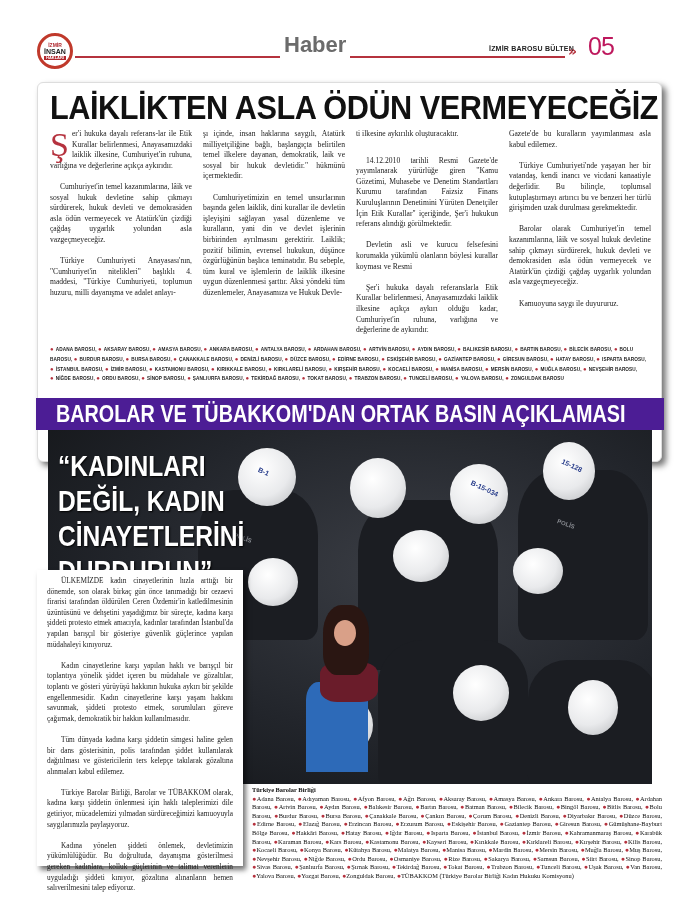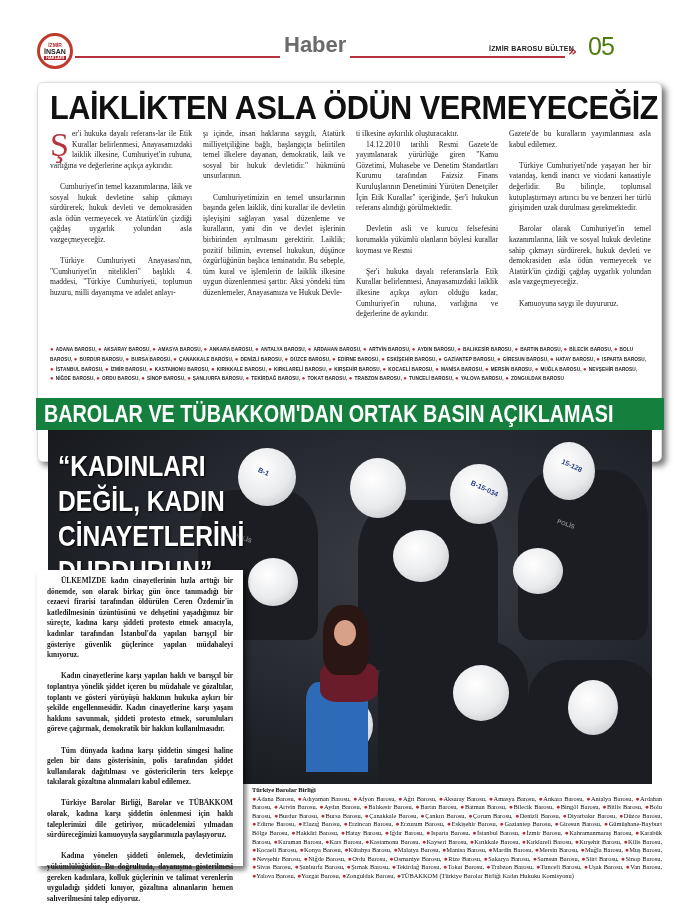--- a/index.html
+++ b/index.html
@@ -8,52 +8,52 @@
   
   .hdr { position: absolute; left: 0; top: 0; width: 660px; height: 78px; }
   .logo { position: absolute; left: 37px; top: 33px; width: 36px; height: 36px; border-radius: 50%; border: 3px solid #c0392b; background: #fff; display: flex; flex-direction: column; align-items: center; justify-content: center; font-family: "Liberation Sans", sans-serif; font-weight: bold; line-height: 1; }
   .logo .l1 { font-size: 5px; color: #b0282e; }
   .logo .l2 { font-size: 7px; color: #222; }
   .logo .l3 { font-size: 4px; color: #fff; background: #b0282e; padding: 0 2px; margin-top: 1px; }
   .hdr-line { position: absolute; left: 75px; top: 56px; width: 490px; height: 1.5px; background: #b5323e; }
   .section-title { position: absolute; left: 280px; top: 32px; font-family: "Liberation Sans", sans-serif; font-weight: bold; font-size: 22px; color: #6b6b6b; background: #fff; padding: 0 4px; }
   .bulletin { position: absolute; left: 489px; top: 45px; font-family: "Liberation Sans", sans-serif; font-size: 7px; font-weight: bold; color: #222; letter-spacing: 0.2px; }
   .chev { position: absolute; left: 568px; top: 44px; color: #b5323e; font-family: "DejaVu Sans", sans-serif; font-size: 14px; font-weight: bold; line-height: 1; letter-spacing: -4px; }
-  .pagenum { position: absolute; left: 588px; top: 32px; font-family: "Liberation Sans", sans-serif; font-size: 25px; color: #4d7c0f; font-weight: 300; letter-spacing: -1px; }
+  .pagenum { position: absolute; left: 588px; top: 32px; font-family: "Liberation Sans", sans-serif; font-size: 25px; color: #be185d; font-weight: 300; letter-spacing: -1px; }
 
   
   .box1 { position: absolute; left: 37px; top: 82px; width: 625px; height: 380px; background: #fff; border-radius: 6px; box-shadow: 4px 4px 6px rgba(0,0,0,0.55); border: 1px solid #ddd; }
   .box1 h1 { position: absolute; left: 12px; top: 6px; width: 600px; font-family: "Liberation Sans", sans-serif; font-weight: bold; font-size: 33px; letter-spacing: -0.5px; color: #111; transform: scaleX(0.93); transform-origin: left; white-space: nowrap; }
   .cols { position: absolute; left: 12px; top: 46px; width: 605px; display: flex; gap: 11px; }
   .col { width: 142px; font-size: 7.6px; line-height: 10.6px; text-align: justify; }
   .col p { margin-bottom: 10.6px; text-indent: 10px; }
   .col p.noind { text-indent: 0; }
   .dropcap { float: left; font-size: 34px; line-height: 28px; color: #b5323e; margin: 2px 3px 0 0; font-family: "Liberation Serif", serif; }
   .bars { position: absolute; left: 12px; top: 262px; width: 605px; font-family: "Liberation Sans", sans-serif; font-size: 4.7px; line-height: 8.8px; font-weight: bold; color: #222; letter-spacing: 0.1px; }
   .bars .bullet { color: #b5323e; font-size: 6px; margin-right: 2px; }
 
   
-  .banner { position: absolute; left: 36px; top: 398px; width: 628px; height: 32px; background: #15803d; color: #fff; font-family: "Liberation Sans", sans-serif; font-weight: bold; font-size: 23px; line-height: 32px; padding-left: 8px; white-space: nowrap; overflow: hidden; }
+  .banner { position: absolute; left: 36px; top: 398px; width: 628px; height: 32px; background: #4c1d95; color: #fff; font-family: "Liberation Sans", sans-serif; font-weight: bold; font-size: 23px; line-height: 32px; padding-left: 20px; white-space: nowrap; overflow: hidden; }
   .banner span { display: inline-block; transform: scaleX(0.86); transform-origin: left; }
 
   
   .photo { position: absolute; left: 48px; top: 430px; width: 604px; height: 354px; background: radial-gradient(ellipse at 60% 40%, #3a3d44 0%, #22252b 55%, #121417 100%); overflow: hidden; }
   .helmet { position: absolute; border-radius: 50%; background: radial-gradient(circle at 40% 35%, #ffffff 0%, #e9eaec 55%, #b8babd 100%); }
   .helmet .tag { position: absolute; left: 35%; top: 35%; font-family: "Liberation Sans", sans-serif; font-size: 7px; font-weight: bold; color: #2a3f8c; transform: rotate(25deg); }
   .vest { position: absolute; background: #1b1d22; border-radius: 30% 30% 10% 10%; }
   .vest .polis { position: absolute; left: 30%; top: 30%; font-family: "Liberation Sans", sans-serif; font-size: 6px; font-weight: bold; color: #8a8d93; transform: rotate(20deg); }
   .woman-hair { position: absolute; left: 275px; top: 175px; width: 46px; height: 70px; background: #2a1612; border-radius: 40% 40% 30% 30%; }
   .woman-face { position: absolute; left: 286px; top: 190px; width: 22px; height: 26px; background: #d9a088; border-radius: 50%; }
   .woman-scarf { position: absolute; left: 272px; top: 232px; width: 58px; height: 40px; background: #6a1c2a; border-radius: 30%; }
   .woman-coat { position: absolute; left: 258px; top: 252px; width: 62px; height: 90px; background: #2d6ab8; border-radius: 20% 20% 0 0; }
 
   .quote { position: absolute; left: 10px; top: 18px; font-family: "Liberation Sans", sans-serif; font-weight: bold; font-size: 30px; line-height: 35px; color: #fff; transform: scaleX(0.82); transform-origin: left; text-shadow: 1px 1px 2px #000; }
 
   
-  .box2 { position: absolute; left: 37px; top: 570px; width: 206px; height: 296px; background: #fff; box-shadow: 3px 4px 5px rgba(0,0,0,0.55); padding: 6px 10px 0 10px; font-weight: bold; }
+  .box2 { position: absolute; left: 37px; top: 570px; width: 206px; height: 296px; background: #fff; box-shadow: 3px 4px 5px rgba(0,0,0,0.55); padding: 6px 10px 0 10px; }
   .box2 p { font-size: 7.3px; line-height: 10.6px; text-align: justify; text-indent: 14px; margin-bottom: 10.6px; }
 
   .caption { position: absolute; left: 252px; top: 786px; width: 410px; font-size: 6.4px; line-height: 8.6px; text-align: justify; color: #111; }
   .caption .bullet { color: #b5323e; font-size: 7px; }
   .caption .ttl { display: block; font-weight: bold; }
 </style>
 </head>
 <body>
 
 <div class="hdr">
@@ -71,25 +71,25 @@
 
 <div class="box1">
   <h1>LAİKLİKTEN ASLA ÖDÜN VERMEYECEĞİZ</h1>
   <div class="cols">
     <div class="col">
       <p class="noind"><span class="dropcap">Ş</span><span>er'i hukuka dayalı referans-lar ile Etik Kurallar belirlenmesi, Anayasamızdaki laiklik ilkesine, Cumhuriyet'in ruhuna, varlığına ve değerlerine açıkça aykırıdır.</span></p>
       <p>Cumhuriyet'in temel kazanımlarına, lâik ve sosyal hukuk devletine sahip çıkmayı sürdürerek, hukuk devleti ve demokrasiden asla ödün vermeyecek ve Atatürk'ün çizdiği çağdaş uygarlık yolundan asla vazgeçmeyeceğiz.</p>
       <p>Türkiye Cumhuriyeti Anayasası'nın, "Cumhuriyet'in nitelikleri" başlıklı 4. maddesi, "Türkiye Cumhuriyeti, toplumun huzuru, milli dayanışma ve adalet anlayı-</p>
     </div>
     <div class="col">
-      <p class="noind">şı içinde, insan haklarına saygılı, Atatürk milliyetçiliğine bağlı, başlangıçta belirtilen temel ilkelere dayanan, demokratik, laik ve sosyal bir hukuk devletidir." hükmünü unsurlarının.</p>
+      <p class="noind">şı içinde, insan haklarına saygılı, Atatürk milliyetçiliğine bağlı, başlangıçta belirtilen temel ilkelere dayanan, demokratik, laik ve sosyal bir hukuk devletidir." hükmünü içermektedir.</p>
       <p>Cumhuriyetimizin en temel unsurlarının başında gelen laiklik, dini kurallar ile devletin işleyişini sağlayan yasal düzenleme ve kuralların, yani din ve devlet işlerinin birbirinden ayrılmasını gerektirir. Laiklik; pozitif bilimin, evrensel hukukun, düşünce özgürlüğünün başlıca teminatıdır. Bu sebeple, tüm kural ve işlemlerin de laiklik ilkesine uygun düzenlenmesi şarttır. Aksi yöndeki tüm düzenlemeler, Anayasamıza ve Hukuk Devle-</p>
     </div>
     <div class="col">
-      <p class="noind" style="margin-bottom:0">ti ilkesine aykırılık oluşturacaktır.</p>
+      <p class="noind" style="margin-bottom:16px">ti ilkesine aykırılık oluşturacaktır.</p>
       <p>14.12.2010 tarihli Resmi Gazete'de yayımlanarak yürürlüğe giren "Kamu Gözetimi, Muhasebe ve Denetim Standartları Kurumu tarafından Faizsiz Finans Kuruluşlarının Denetimini Yürüten Denetçiler İçin Etik Kurallar" içeriğinde, Şer'i hukukun referans alındığı görülmektedir.</p>
       <p>Devletin asli ve kurucu felsefesini korumakla yükümlü olanların böylesi kurallar koyması ve Resmi</p>
       <p>Şer'i hukuka dayalı referanslarla Etik Kurallar belirlenmesi, Anayasamızdaki laiklik ilkesine açıkça aykırı olduğu kadar, Cumhuriyet'in ruhuna, varlığına ve değerlerine de aykırıdır.</p>
     </div>
     <div class="col">
       <p class="noind">Gazete'de bu kuralların yayımlanması asla kabul edilemez.</p>
       <p>Türkiye Cumhuriyeti'nde yaşayan her bir vatandaş, kendi inancı ve vicdani kanaatiyle değerlidir. Bu bilinçle, toplumsal kutuplaştırmayı artırıcı bu ve benzeri her türlü girişimden uzak durulması gerekmektedir.</p>
       <p>Barolar olarak Cumhuriyet'in temel kazanımlarına, lâik ve sosyal hukuk devletine sahip çıkmayı sürdürerek, hukuk devleti ve demokrasiden asla ödün vermeyecek ve Atatürk'ün çizdiği çağdaş uygarlık yolundan asla vazgeçmeyeceğiz.</p>
       <p>Kamuoyuna saygı ile duyururuz.</p>
     </div>

